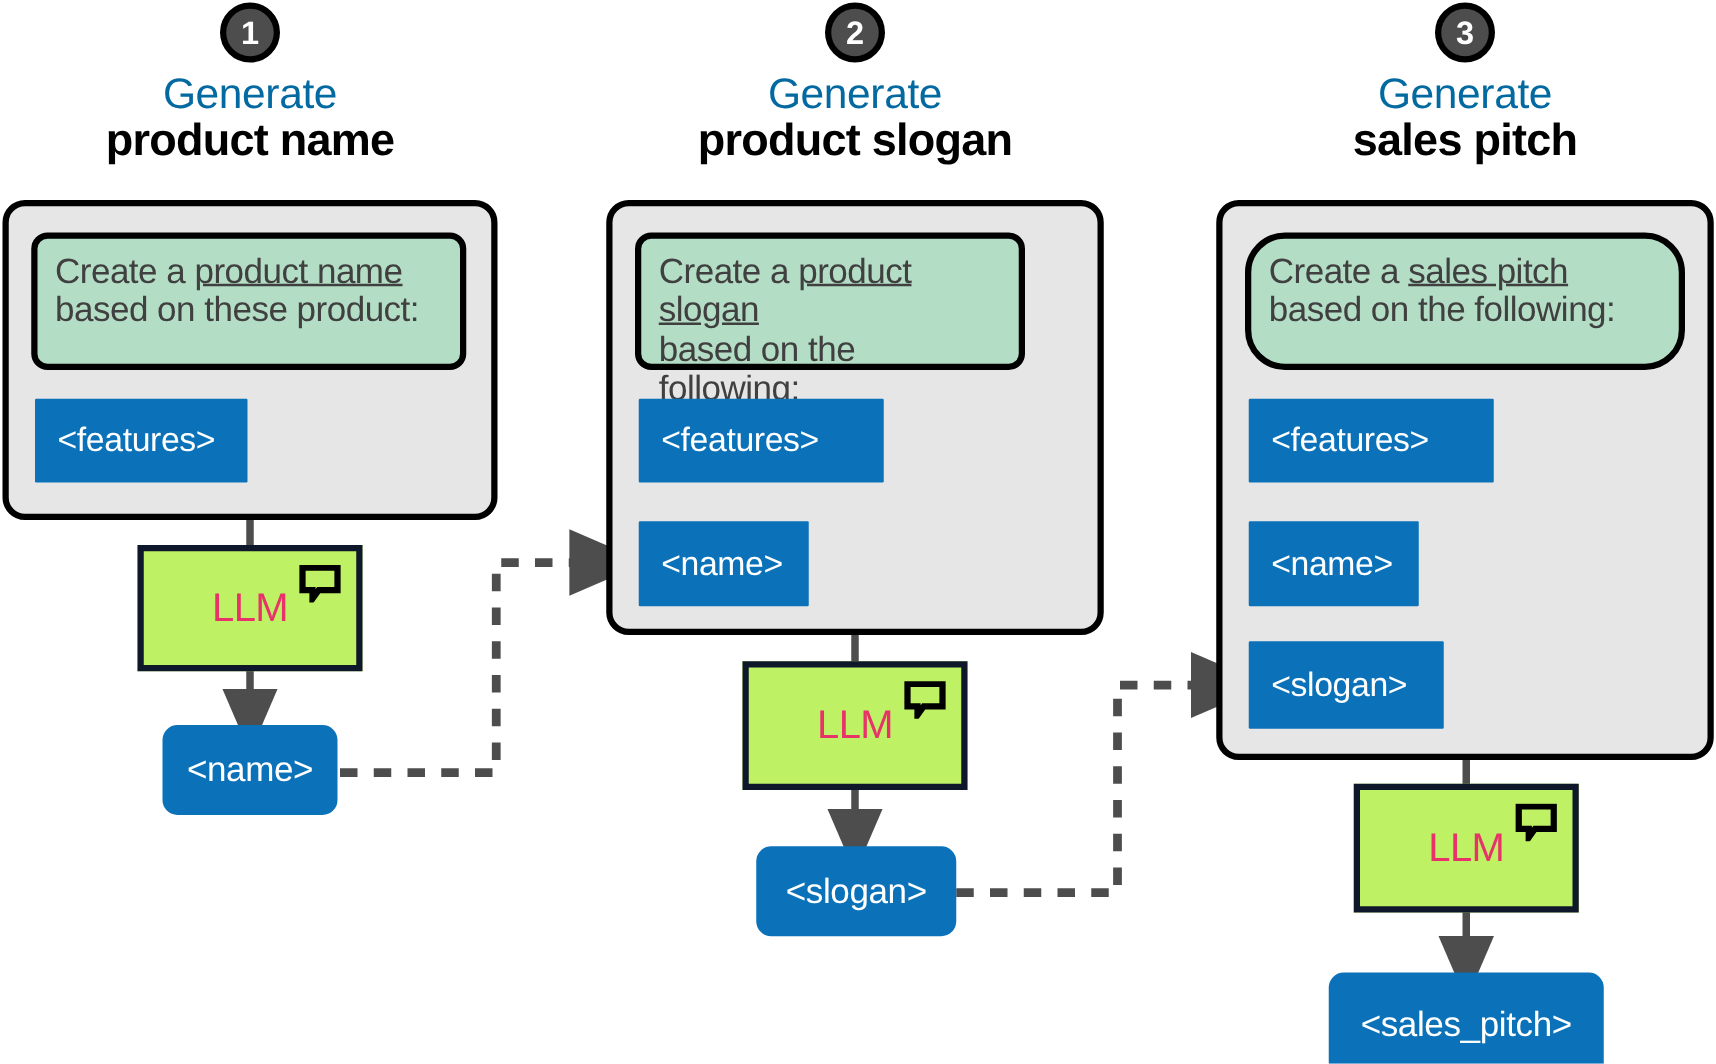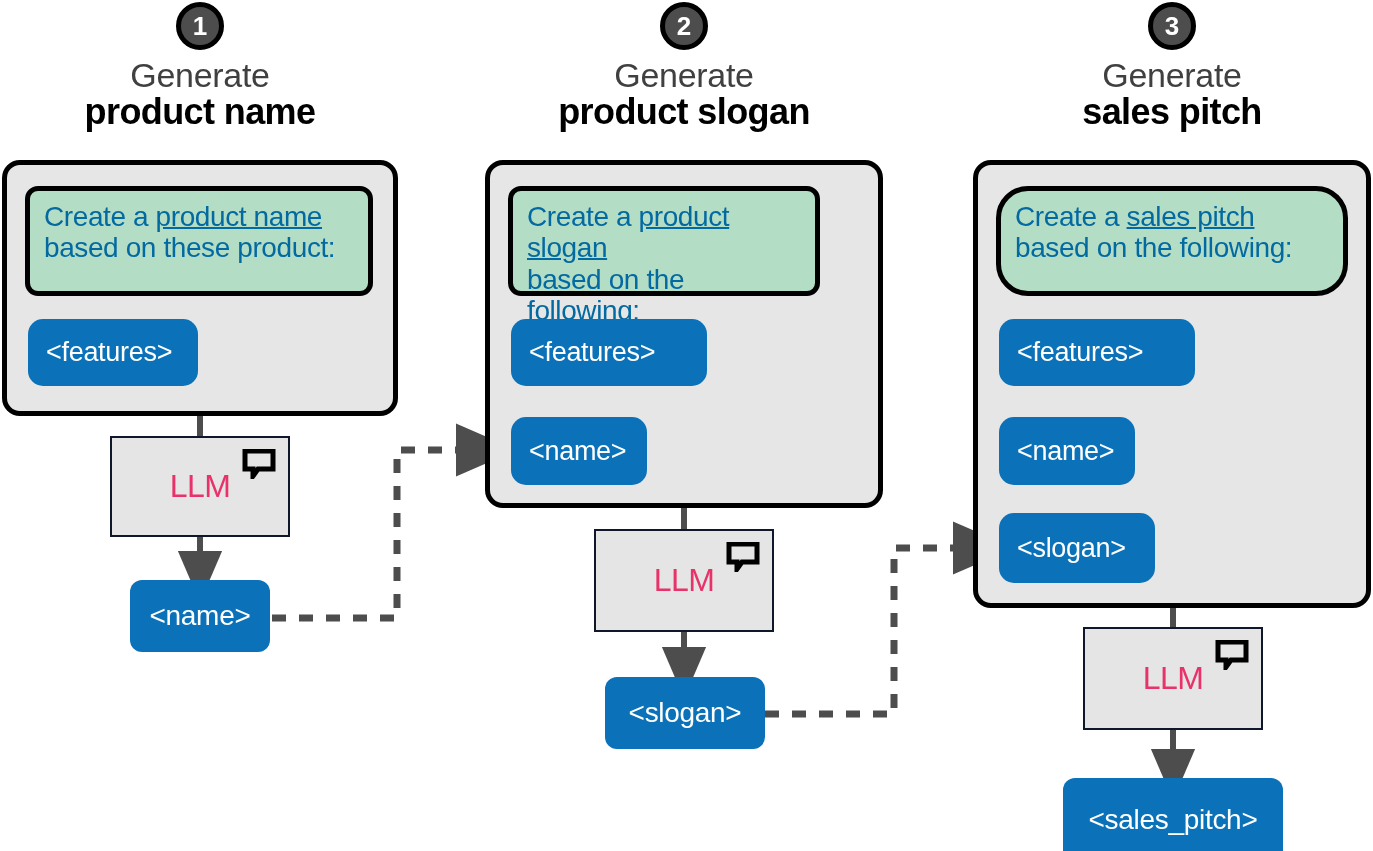--- a/index.html
+++ b/index.html
@@ -48,21 +48,21 @@
     text-align: center;
   }
   .step-title {
     position: absolute;
     width: 100%;
     text-align: center;
     line-height: 1.04;
   }
   .step-title .line1 {
     display: block;
-    color: #404040;
+    color: #0369a1;
     font-size: 34px;
     font-weight: normal;
     letter-spacing: -0.3px;
   }
   .step-title .line2 {
     display: block;
     color: #000000;
     font-size: 36px;
     font-weight: bold;
     letter-spacing: -0.6px;
@@ -75,52 +75,52 @@
     border: 5px solid #000000;
     border-radius: 18px;
     box-sizing: border-box;
   }
   .instruction {
     position: absolute;
     background: #b4ddc5;
     border: 5px solid #000000;
     border-radius: 13px;
     box-sizing: border-box;
-    color: #0369a1;
+    color: #404040;
     font-size: 28px;
     line-height: 1.12;
     padding: 10px 12px 10px 14px;
     letter-spacing: -0.4px;
   }
   .instruction u {
     text-decoration: underline;
     text-underline-offset: 1px;
   }
   .chip {
     position: absolute;
     background: #0b72b9;
-    border-radius: 15px;
+    border-radius: 1px;
     box-sizing: border-box;
     color: #ffffff;
     font-size: 27px;
     display: flex;
     align-items: center;
     justify-content: center;
     letter-spacing: -0.3px;
   }
   .chip.chip-left {
     justify-content: flex-start;
     padding-left: 18px;
   }
 
   
   .llm {
     position: absolute;
-    background: #e5e5e5;
-    border: 2px solid #0f172a;
+    background: #bef264;
+    border: 5px solid #0f172a;
     box-sizing: border-box;
   }
   .llm-label {
     position: absolute;
     left: 0;
     right: 0;
     top: 50%;
     transform: translateY(-52%);
     text-align: center;
     color: #e8336a;

